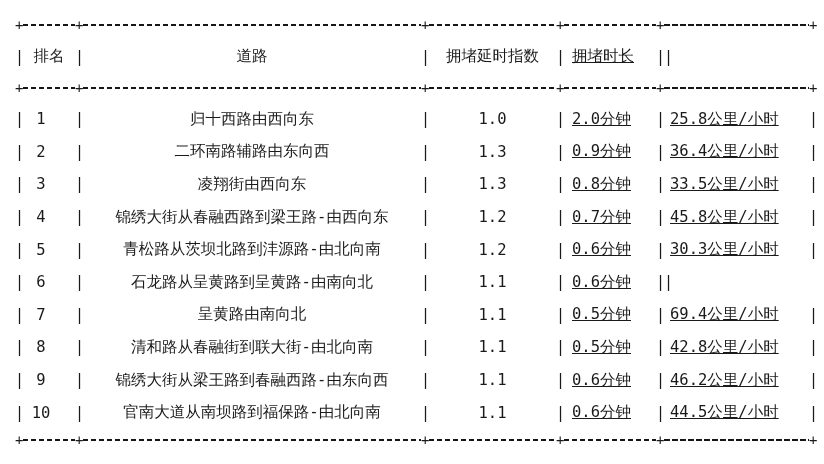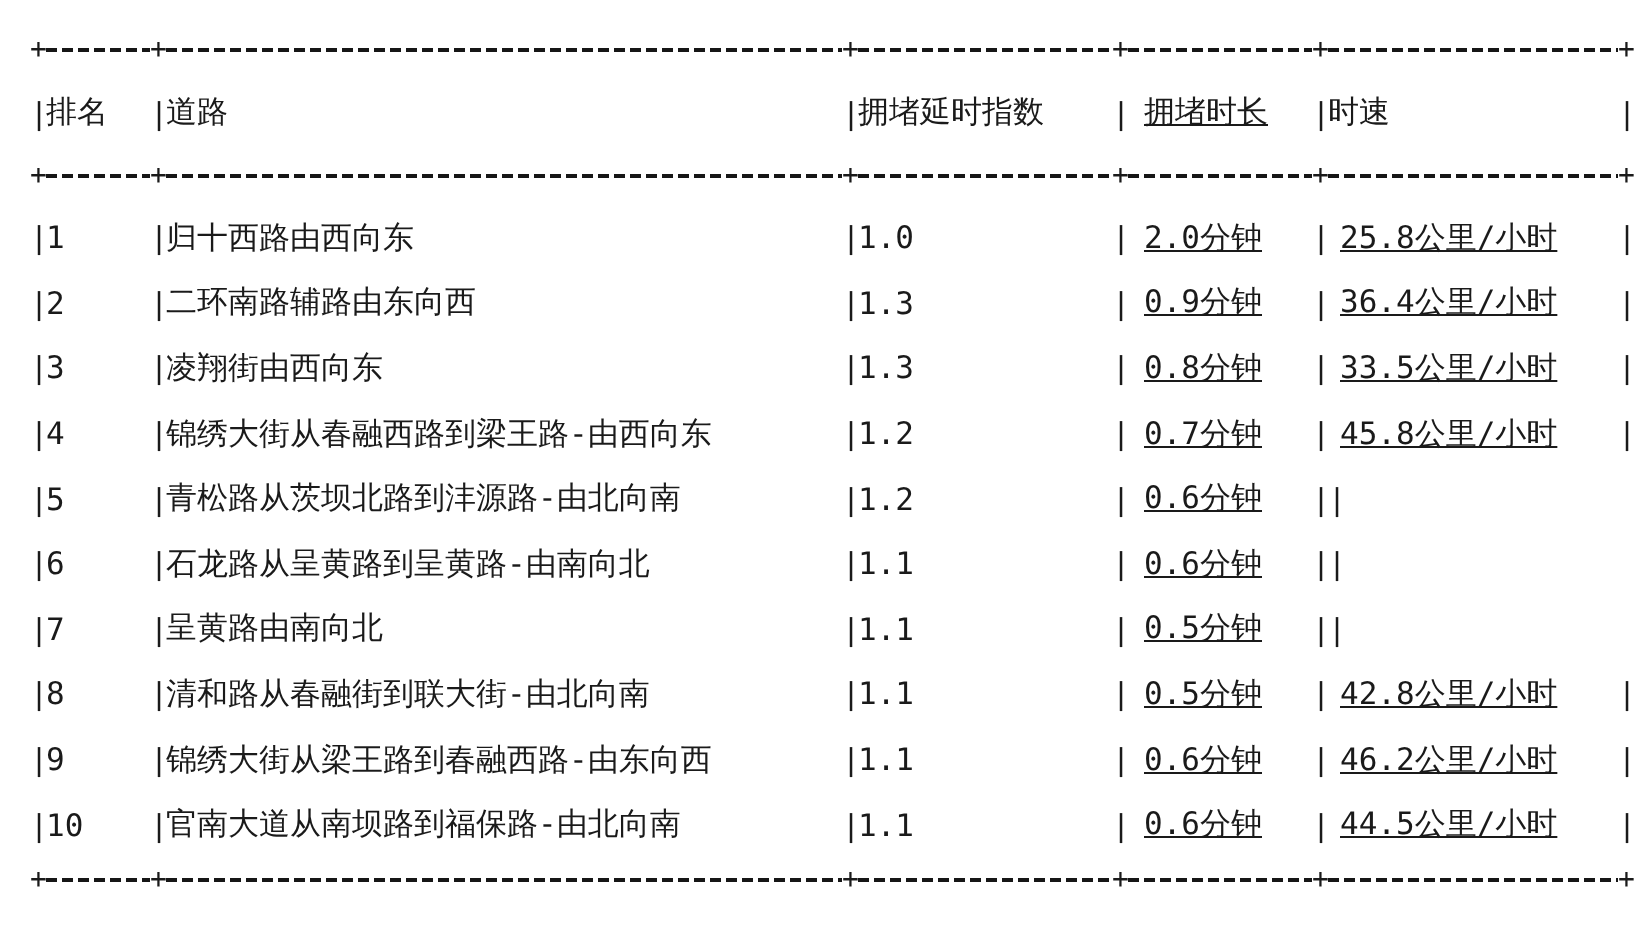--- a/index.html
+++ b/index.html
@@ -26,21 +26,21 @@
     flex: none; height: 2px;
     background: repeating-linear-gradient(90deg, #161616 0 5.5px, transparent 5.5px 8px);
   }
 
   .w1 { width: 52px; }
   .w2 { width: 338px; }
   .w3 { width: 127px; }
   .w4 { width: 92px; text-decoration: underline; }
   .w5 { width: 145px; }
 
-  .cell { flex: none; text-align: left; white-space: nowrap; box-sizing: border-box; }
+  .cell { flex: none; text-align: center; white-space: nowrap; box-sizing: border-box; }
   .cell.left4 { text-align: left; padding-left: 8px; }
   .cell.left5 { text-align: left; padding-left: 6px; text-decoration: underline; }
   .cell.rankpad { padding-right: 16px; }
 </style>
 </head>
 <body>
 
 <div class="screen">
   <div class="tbl">
 
@@ -61,21 +61,20 @@
     <div class="row hdr">
       <span class="bar">|</span>
       <span class="cell w1">排名</span>
       <span class="bar">|</span>
       <span class="cell w2">道路</span>
       <span class="bar">|</span>
       <span class="cell w3">拥堵延时指数</span>
       <span class="bar">|</span>
       <span class="cell w4 left4">拥堵时长</span>
       <span class="bar">|</span>
-      <span class="cell w5">时速</span>
       <span class="bar">|</span>
     </div>
 
     <div class="sep">
   <span class="plus">+</span>
   <span class="dash w1"></span>
   <span class="plus">+</span>
   <span class="dash w2"></span>
   <span class="plus">+</span>
   <span class="dash w3"></span>
@@ -146,20 +145,21 @@
   <div class="row">
     <span class="bar">|</span>
     <span class="cell w1 rankpad">5</span>
     <span class="bar">|</span>
     <span class="cell w2">青松路从茨坝北路到沣源路-由北向南</span>
     <span class="bar">|</span>
     <span class="cell w3">1.2</span>
     <span class="bar">|</span>
     <span class="cell w4 left4">0.6分钟</span>
     <span class="bar">|</span>
+    <span class="cell w5 left5">30.3公里/小时</span>
     <span class="bar">|</span>
   </div>
 
   <div class="row">
     <span class="bar">|</span>
     <span class="cell w1 rankpad">6</span>
     <span class="bar">|</span>
     <span class="cell w2">石龙路从呈黄路到呈黄路-由南向北</span>
     <span class="bar">|</span>
     <span class="cell w3">1.1</span>
@@ -172,20 +172,21 @@
   <div class="row">
     <span class="bar">|</span>
     <span class="cell w1 rankpad">7</span>
     <span class="bar">|</span>
     <span class="cell w2">呈黄路由南向北</span>
     <span class="bar">|</span>
     <span class="cell w3">1.1</span>
     <span class="bar">|</span>
     <span class="cell w4 left4">0.5分钟</span>
     <span class="bar">|</span>
+    <span class="cell w5 left5">69.4公里/小时</span>
     <span class="bar">|</span>
   </div>
 
   <div class="row">
     <span class="bar">|</span>
     <span class="cell w1 rankpad">8</span>
     <span class="bar">|</span>
     <span class="cell w2">清和路从春融街到联大街-由北向南</span>
     <span class="bar">|</span>
     <span class="cell w3">1.1</span>

